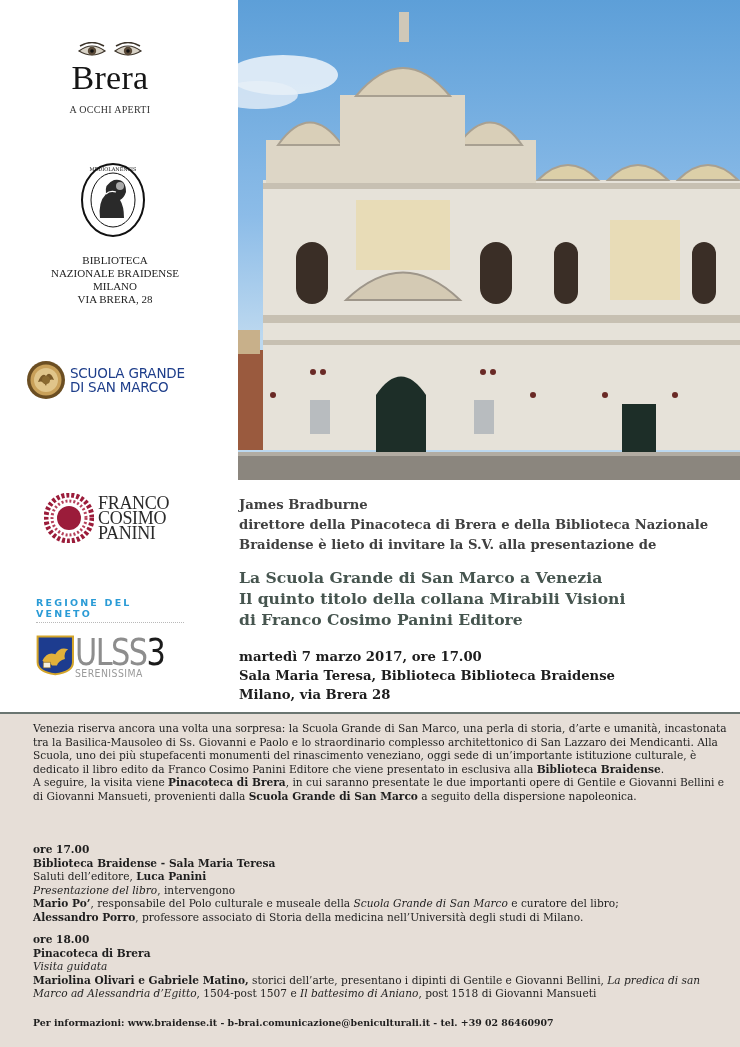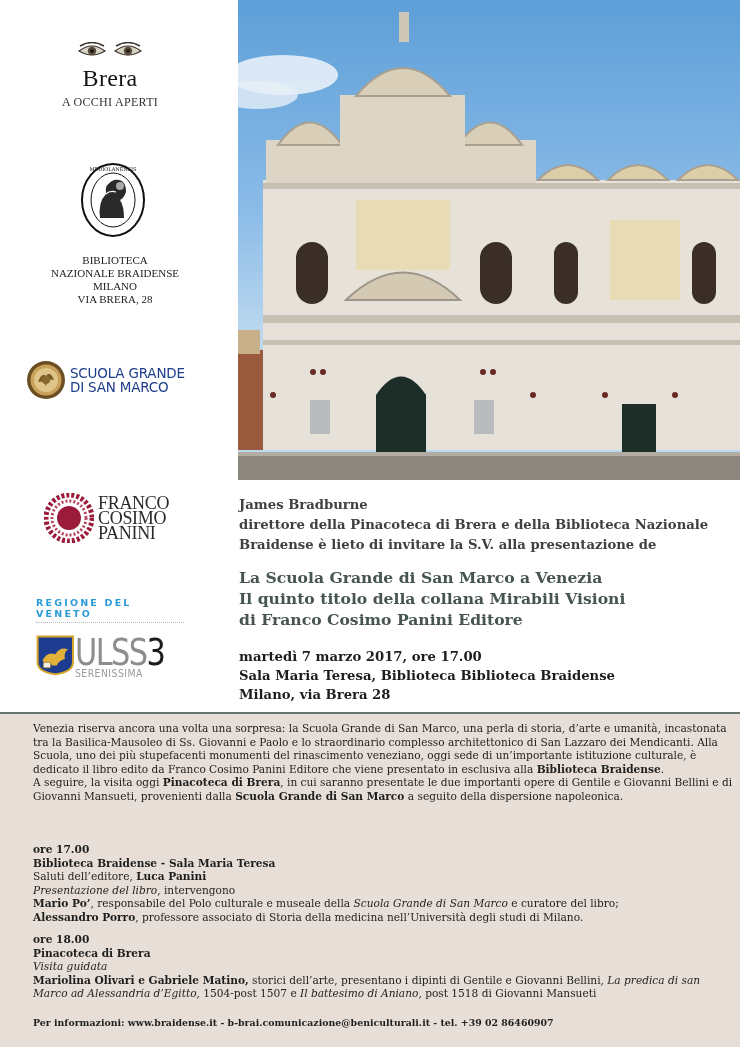--- a/index.html
+++ b/index.html
@@ -3,22 +3,22 @@
 <meta charset="utf-8">
 <style>
   html, body { margin:0; padding:0; }
   body { width:740px; height:1047px; position:relative; overflow:hidden; background:#ffffff;
          font-family:"DejaVu Serif","Liberation Serif",serif; color:#1c1c1c; }
   .abs { position:absolute; }
 
   
   .brera { left:60px; top:42px; width:100px; text-align:center; }
   .eyes { display:flex; justify-content:center; gap:6px; height:20px; }
-  .brera-word { font-family:"Liberation Serif",serif; font-size:24px; line-height:28px; color:#151515; margin-top:2px; letter-spacing:0.3px; }
-  .brera-tag { font-family:"Liberation Serif",serif; font-size:12px; color:#333; margin-top:3px; letter-spacing:0.3px; }
+  .brera-word { font-family:"Liberation Serif",serif; font-size:34px; line-height:28px; color:#151515; margin-top:2px; letter-spacing:0.3px; }
+  .brera-tag { font-family:"Liberation Serif",serif; font-size:10px; color:#333; margin-top:12px; letter-spacing:0.3px; }
 
   .bib-seal { left:80px; top:162px; width:66px; height:76px; }
   .bib-text { left:20px; top:254px; width:190px; text-align:center; font-family:"Liberation Serif",serif;
               font-size:11px; line-height:13px; color:#222; }
 
   .sgsm { left:26px; top:360px; display:flex; align-items:center; gap:4px; }
   .sgsm-text { font-family:"DejaVu Sans",sans-serif; font-size:13.5px; line-height:14px; color:#1d3d8a; letter-spacing:-0.2px; }
 
   .fcp { left:44px; top:493px; display:flex; align-items:center; gap:4px; }
   .fcp-text { font-family:"Liberation Serif",serif; font-size:18px; line-height:15px; color:#2a2a2a; letter-spacing:-0.3px; }
@@ -213,21 +213,21 @@
 <div class="abs when">
   <div>martedì 7 marzo 2017, ore 17.00</div>
   <div>Sala Maria Teresa, Biblioteca Biblioteca Braidense</div>
   <div>Milano, via Brera 28</div>
 </div>
 
 <div class="abs panel"></div>
 
 <div class="abs intro">
   <div><span>Venezia riserva ancora una volta una sorpresa: la Scuola Grande di San Marco, una perla di storia, d’arte e umanità, incastonata tra la Basilica-Mausoleo di Ss. Giovanni e Paolo e lo straordinario complesso architettonico di San Lazzaro dei Mendicanti. Alla Scuola, uno dei più stupefacenti monumenti del rinascimento veneziano, oggi sede di un’importante istituzione culturale, è dedicato il libro edito da Franco Cosimo Panini Editore che viene presentato in esclusiva alla </span><span class="b">Biblioteca Braidense</span><span>.</span></div>
-  <div><span>A seguire, la visita oggi </span><span class="b">Pinacoteca di Brera</span><span>, in cui saranno presentate le due importanti opere di Gentile e Giovanni Bellini e di Giovanni Mansueti, provenienti dalla </span><span class="b">Scuola Grande di San Marco</span><span> a seguito della dispersione napoleonica.</span></div>
+  <div><span>A seguire, la visita viene </span><span class="b">Pinacoteca di Brera</span><span>, in cui saranno presentate le due importanti opere di Gentile e Giovanni Bellini e di Giovanni Mansueti, provenienti dalla </span><span class="b">Scuola Grande di San Marco</span><span> a seguito della dispersione napoleonica.</span></div>
 </div>
 
 <div class="abs prog" style="top:843px;">
   <div class="time">ore 17.00</div>
   <div class="body">
     <div class="b">Biblioteca Braidense - Sala Maria Teresa</div>
     <div><span>Saluti dell’editore, </span><span class="b">Luca Panini</span></div>
     <div><span class="i">Presentazione del libro</span><span>, intervengono</span></div>
     <div><span class="b">Mario Po’</span><span>, responsabile del Polo culturale e museale della </span><span class="i">Scuola Grande di San Marco</span><span> e curatore del libro;</span></div>
     <div><span class="b">Alessandro Porro</span><span>, professore associato di Storia della medicina nell’Università degli studi di Milano.</span></div>

